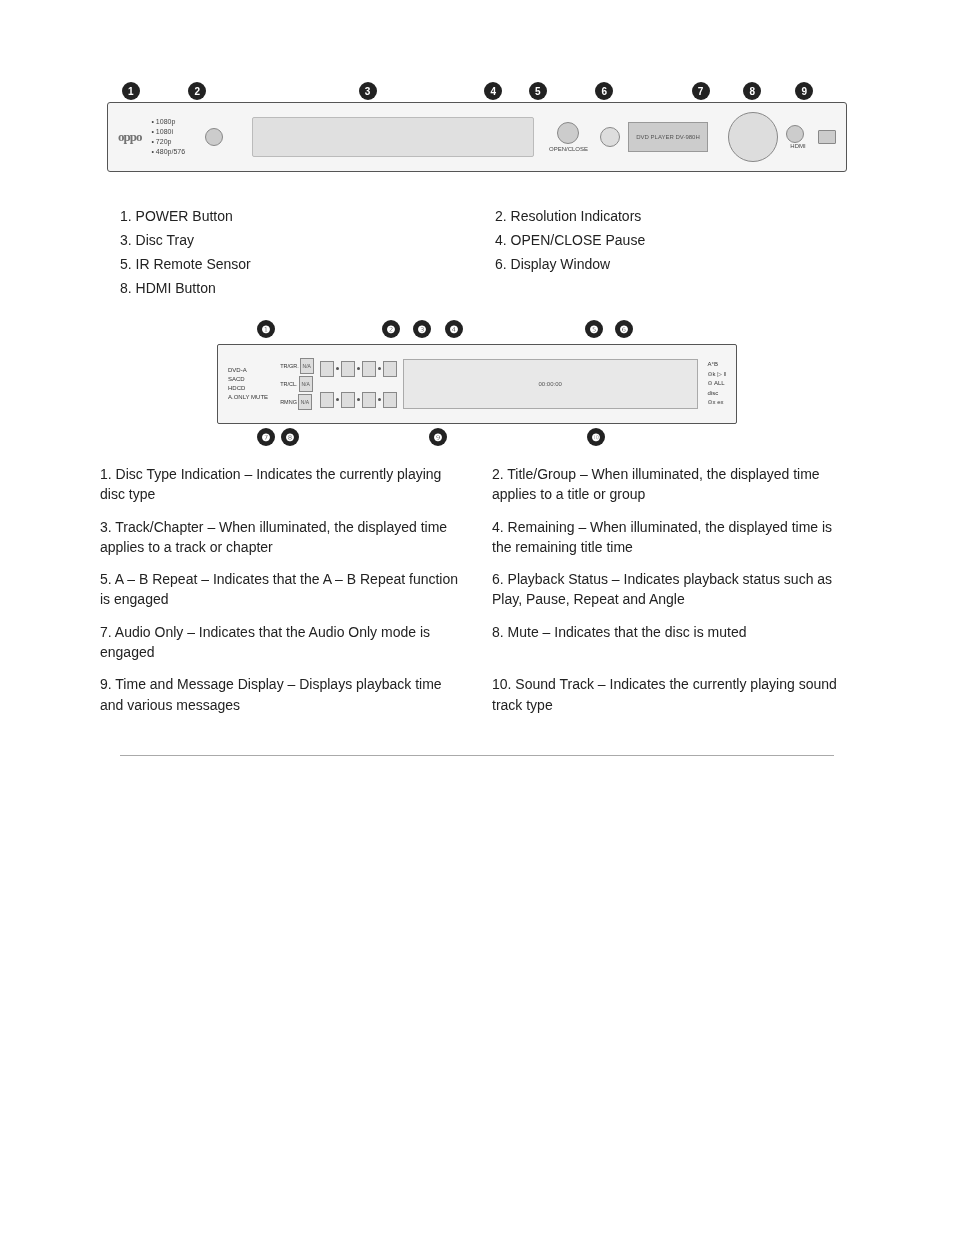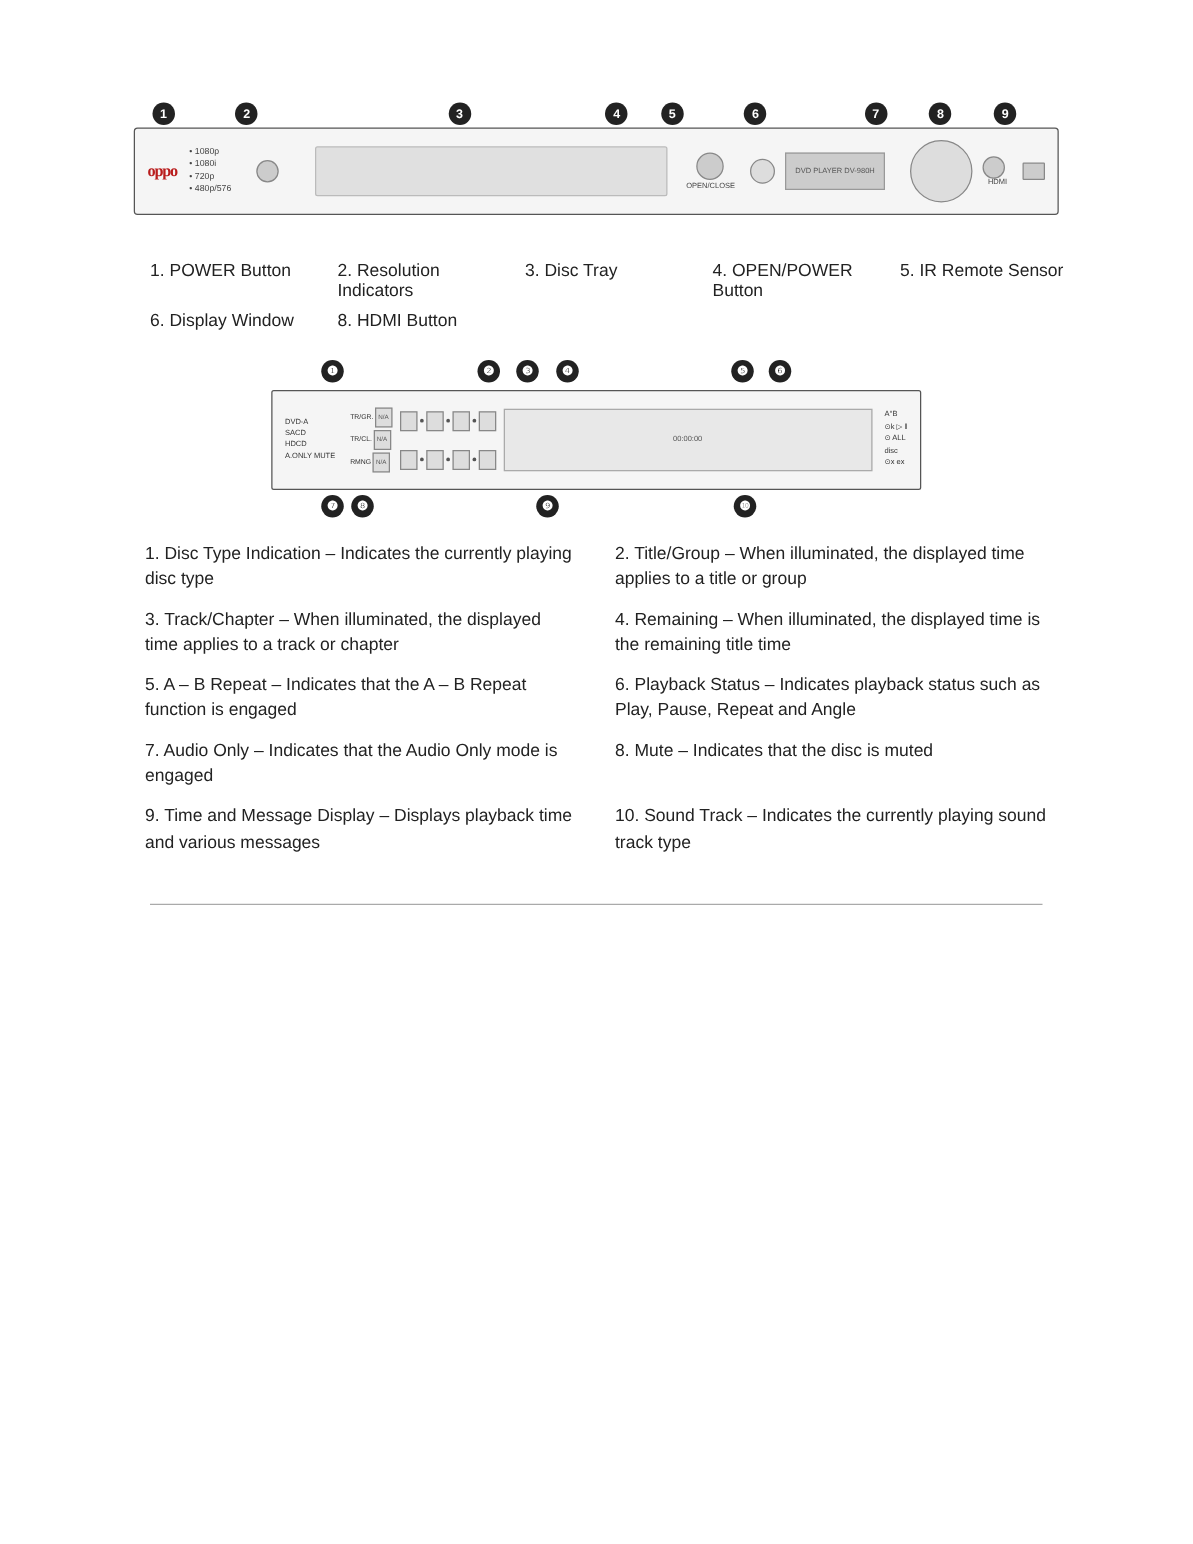--- a/index.html
+++ b/index.html
@@ -41,21 +41,21 @@
       background: #f5f5f5;
       border-radius: 3px;
       display: flex;
       align-items: center;
       padding: 0 10px;
     }
 
     .panel-logo {
       font-size: 13px;
       font-weight: bold;
-      color: #b91c1c;
+      color: #737373;
       letter-spacing: -1px;
       margin-right: 10px;
       font-family: Georgia, serif;
     }
 
     .panel-indicators-col {
       display: flex;
       flex-direction: column;
       font-size: 7px;
       color: #444;
@@ -129,21 +129,21 @@
       color: #fff;
       border-radius: 50%;
       font-size: 10px;
       font-weight: bold;
       position: absolute;
     }
 
     
     .labels-grid {
       display: grid;
-      grid-template-columns: 1fr 1fr 1fr 1fr 1fr;
+      grid-template-columns: 1fr 1fr;
       gap: 8px 10px;
       margin: 18px 0 18px 60px;
       max-width: 740px;
     }
     .label-item {
       font-size: 14px;
       color: #222;
     }
     .label-number {
       font-weight: normal;
@@ -228,21 +228,21 @@
       line-height: 1.6;
       margin-left: 4px;
       white-space: nowrap;
     }
 
     
     .desc-grid {
       display: grid;
       grid-template-columns: 1fr 1fr;
       gap: 12px 30px;
-      margin: 18px 56px;
+      margin: 18px 40px;
     }
 
     .desc-item {
       font-size: 14px;
       color: #222;
       line-height: 1.45;
     }
 
     .desc-item .item-number {
       font-weight: normal;
@@ -326,21 +326,21 @@
         <span class="label-number">2.</span>
         <span>Resolution Indicators</span>
       </div>
       <div class="label-item">
         <span class="label-number">3.</span>
         <span>Disc Tray</span>
       </div>
 
       <div class="label-item">
         <span class="label-number">4.</span>
-        <span>OPEN/POWER Button</span>
+        <span>OPEN/CLOSE Pause</span>
       </div>
       <div class="label-item">
         <span class="label-number">5.</span>
         <span>IR Remote Sensor</span>
       </div>
       <div class="label-item">
         <span class="label-number">6.</span>
         <span>Display Window</span>
       </div>
 

